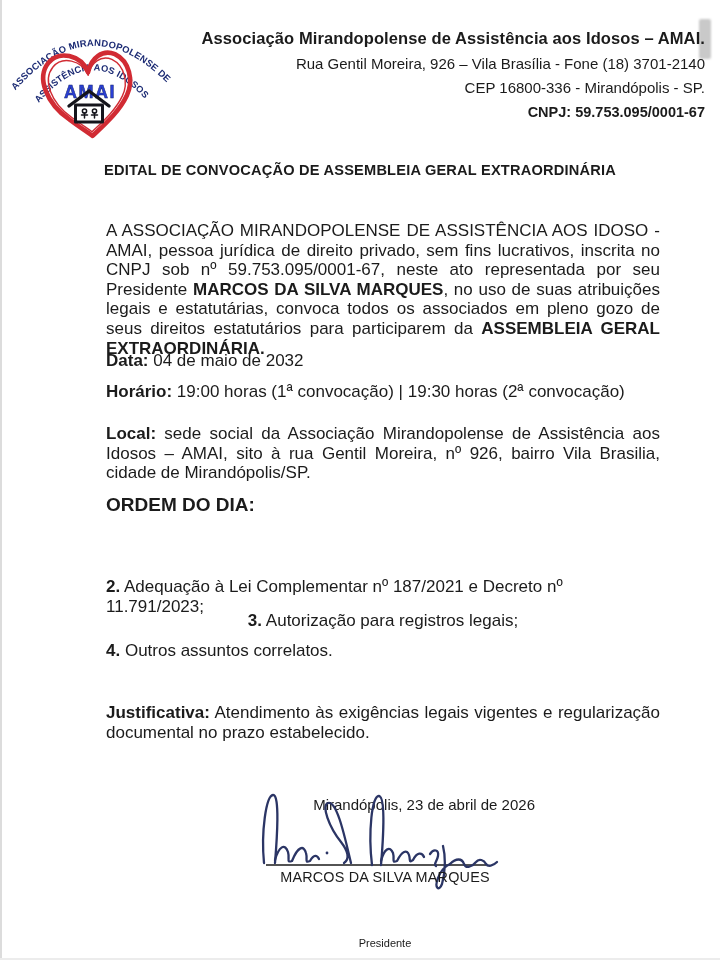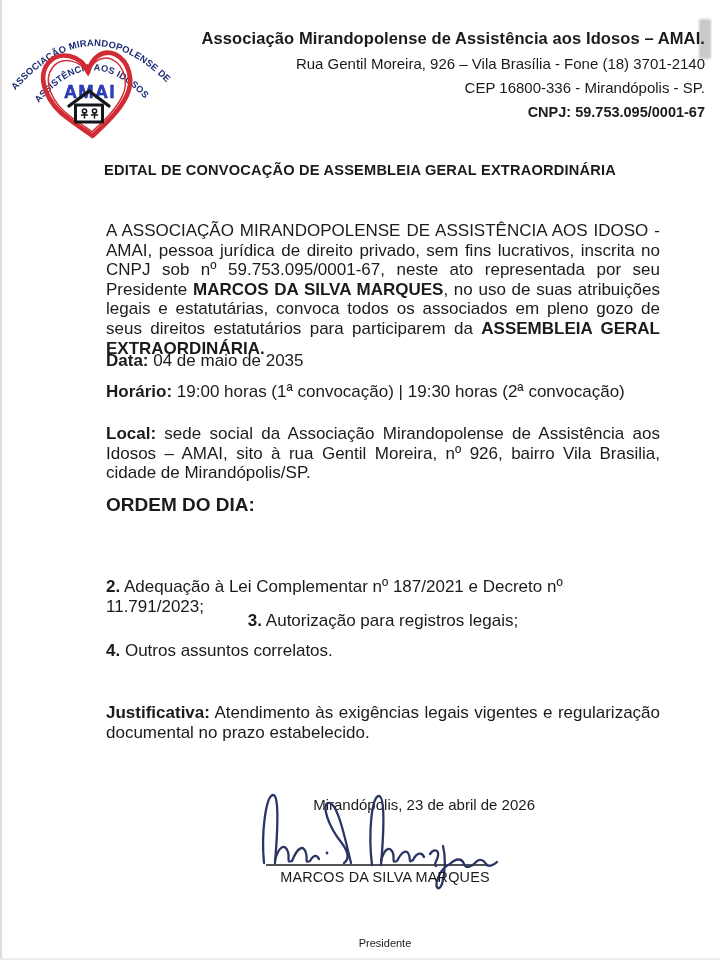--- a/index.html
+++ b/index.html
@@ -94,21 +94,21 @@
     <div class="org-name">Associação Mirandopolense de Assistência aos Idosos – AMAI.</div>
     <div class="addr-line">Rua Gentil Moreira, 926 – Vila Brasília - Fone (18) 3701-2140</div>
     <div class="cep-line">CEP 16800-336 - Mirandópolis - SP.</div>
     <div class="cnpj-line">CNPJ: 59.753.095/0001-67</div>
   </div>
 
   <div class="doc-title">EDITAL DE CONVOCAÇÃO DE ASSEMBLEIA GERAL EXTRAORDINÁRIA</div>
 
   <div class="para p-intro"><span>A ASSOCIAÇÃO MIRANDOPOLENSE DE ASSISTÊNCIA AOS IDOSO - AMAI, pessoa jurídica de direito privado, sem fins lucrativos, inscrita no CNPJ sob nº 59.753.095/0001-67, neste ato representada por seu Presidente </span><b class="inline">MARCOS DA SILVA MARQUES</b><span>, no uso de suas atribuições legais e estatutárias, convoca todos os associados em pleno gozo de seus direitos estatutários para participarem da </span><b class="inline">ASSEMBLEIA GERAL EXTRAORDINÁRIA.</b></div>
 
-  <div class="para line-data"><b class="inline">Data:</b><span> 04 de maio de 2035</span></div>
+  <div class="para line-data"><b class="inline">Data:</b><span> 04 de maio de 2032</span></div>
 
   <div class="para line-horario"><b class="inline">Horário:</b><span> 19:00 horas (1ª convocação) | 19:30 horas (2ª convocação)</span></div>
 
   <div class="para line-local"><b class="inline">Local:</b><span> sede social da Associação Mirandopolense de Assistência aos Idosos – AMAI, sito à rua Gentil Moreira, nº 926, bairro Vila Brasilia, cidade de Mirandópolis/SP.</span></div>
 
   <div class="para ordem-heading">ORDEM DO DIA:</div>
 
 
   <div class="para item-2"><b class="inline">2.</b><span> Adequação à Lei Complementar nº 187/2021 e Decreto nº 11.791/2023;</span></div>
 

